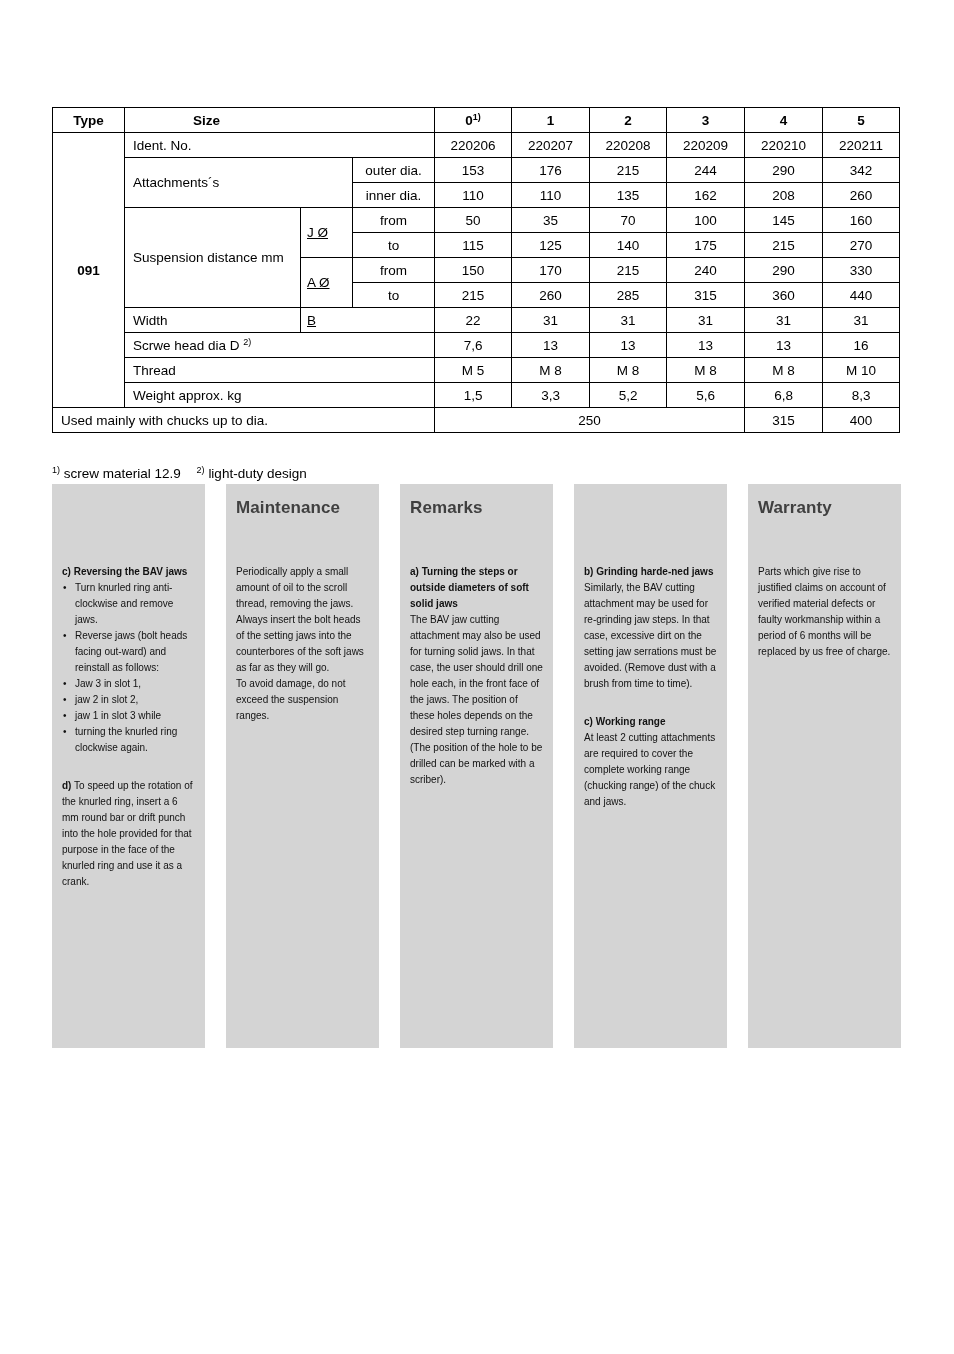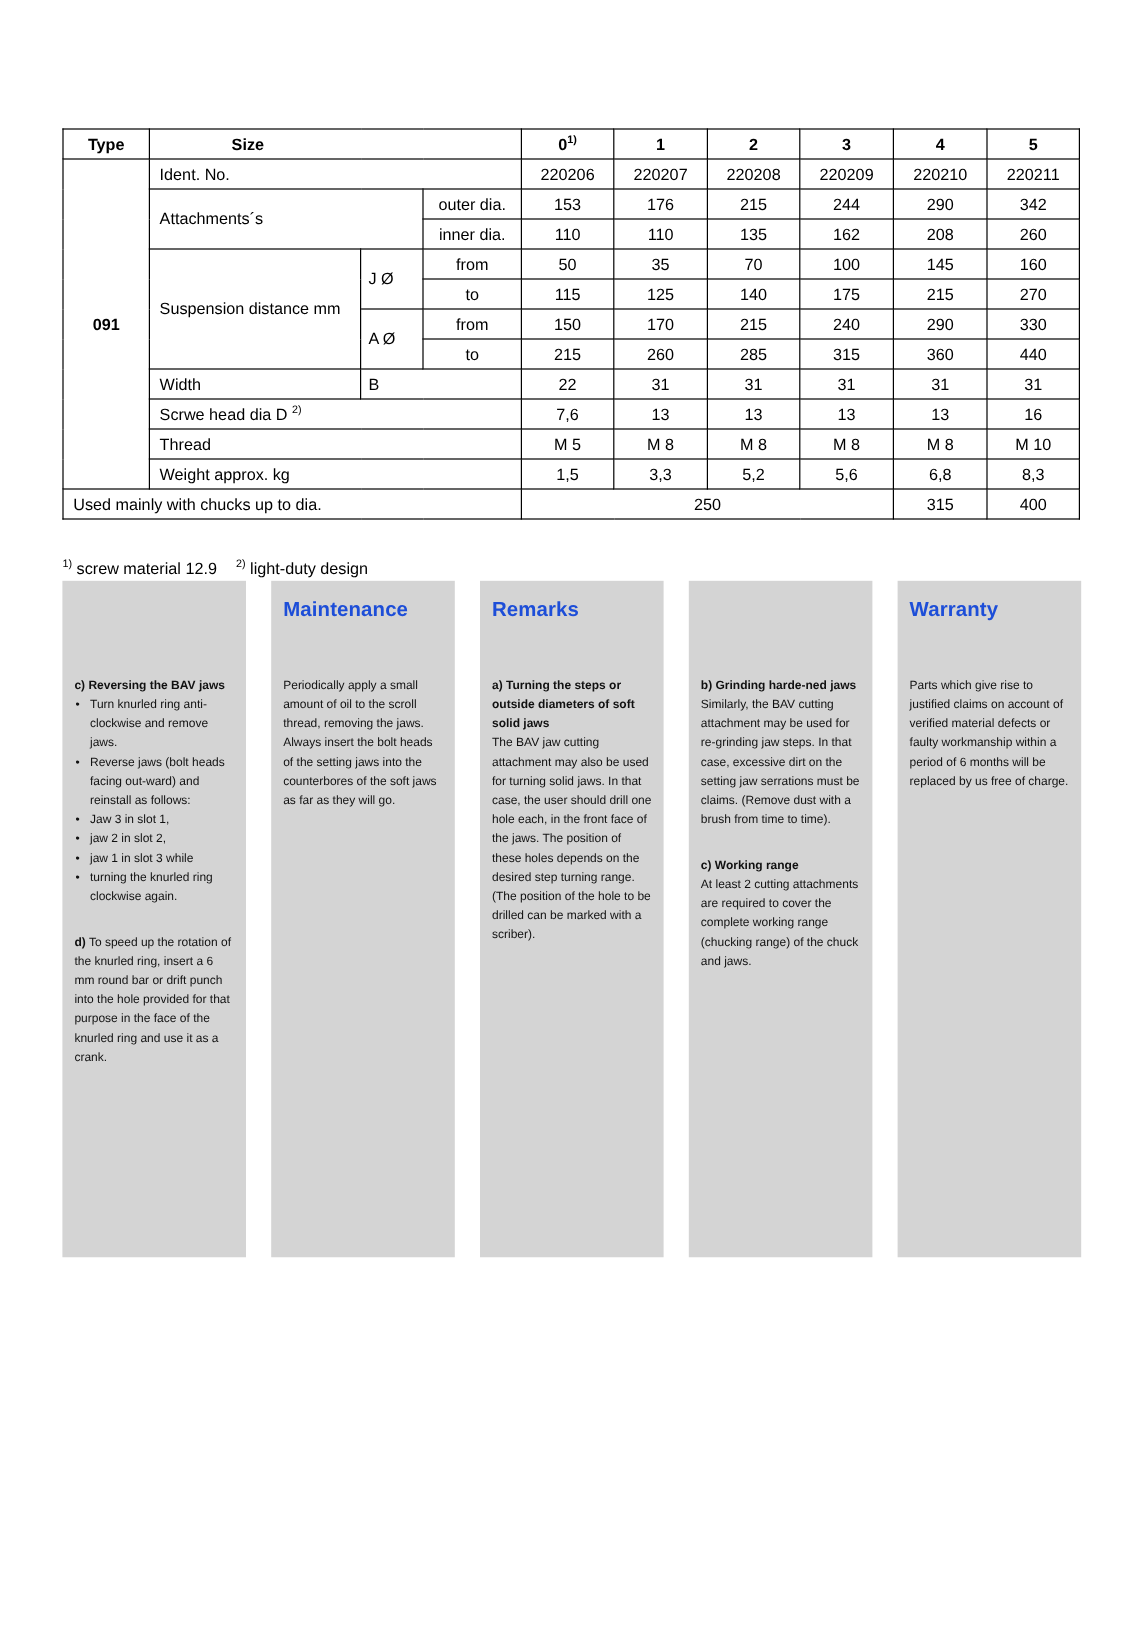--- a/index.html
+++ b/index.html
@@ -10,32 +10,32 @@
   
   table.spec { position:absolute; left:52px; top:107px; width:847px;
                border-collapse:collapse; table-layout:fixed; }
   .spec th, .spec td { border:1px solid #000; font-size:13.5px; height:25px;
                        padding:1px 6px; vertical-align:middle; font-weight:normal;
                        overflow:hidden; }
   .spec th { font-weight:bold; text-align:center; }
   .spec .c { text-align:center; }
   .spec .b { font-weight:bold; }
   .spec .lbl { text-align:left; padding-left:8px; }
-  .spec .mid { text-align:left; padding-left:6px; }
+  .spec .mid { text-align:left; padding-left:6px;text-decoration:underline; }
   .spec th.size-h { text-align:left; padding-left:68px;margin-top:44px; }
   sup { font-size:9px; vertical-align:super; line-height:0; }
 
   
   .footnotes { position:absolute; left:52px; top:446px; font-size:13.5px;margin-top:20px; }
   .fn2 { margin-left:12px; }
 
   
   .cols { position:absolute; left:52px; top:484px; width:850px; display:flex; gap:21px; }
   .col { width:153px; height:816px; background:#d4d4d4; padding:14px 10px 20px 10px; }
-  .col-header { height:66px; font-size:17px; font-weight:bold; color:#1d4ed8; letter-spacing:0.1px; }
+  .col-header { height:66px; font-size:17px; font-weight:bold; color:#404040; letter-spacing:0.1px; }
   .col-body { font-size:10px; line-height:1.6; color:#111; }
   .h { font-weight:bold; }
   .bullet { position:relative; padding-left:13px; }
   .bullet::before { content:"\2022"; position:absolute; left:1px; }
   .gap { margin-top:22px; }
 
   .pageno { position:absolute; top:1303px; left:849px; width:54px; text-align:right; font-size:14px; }
 </style>
 </head>
 <body>
@@ -201,36 +201,37 @@
           <span class="h">d)</span>
           <span>To speed up the rotation of the knurled ring, insert a 6 mm round bar or drift punch into the hole provided for that purpose in the face of the knurled ring and use it as a crank.</span>
         </div>
       </div>
     </div>
 
     <div class="col">
       <div class="col-header">Maintenance</div>
       <div class="col-body">
         <div>Periodically apply a small amount of oil to the scroll thread, removing the jaws. Always insert the bolt heads of the setting jaws into the counterbores of the soft jaws as far as they will go.</div>
+        <div>To avoid damage, do not exceed the suspension ranges.</div>
       </div>
     </div>
 
     <div class="col">
       <div class="col-header">Remarks</div>
       <div class="col-body">
         <div class="h">a) Turning the steps or outside diameters of soft solid jaws</div>
         <div>The BAV jaw cutting attachment may also be used for turning solid jaws. In that case, the user should drill one hole each, in the front face of the jaws. The position of these holes depends on the desired step turning range. (The position of the hole to be drilled can be marked with a scriber).</div>
       </div>
     </div>
 
     <div class="col">
       <div class="col-header"></div>
       <div class="col-body">
         <div class="h">b) Grinding harde-ned jaws</div>
-        <div>Similarly, the BAV cutting attachment may be used for re-grinding jaw steps. In that case, excessive dirt on the setting jaw serrations must be claims. (Remove dust with a brush from time to time).</div>
+        <div>Similarly, the BAV cutting attachment may be used for re-grinding jaw steps. In that case, excessive dirt on the setting jaw serrations must be avoided. (Remove dust with a brush from time to time).</div>
         <div class="h gap">c) Working range</div>
         <div>At least 2 cutting attachments are required to cover the complete working range (chucking range) of the chuck and jaws.</div>
       </div>
     </div>
 
     <div class="col">
       <div class="col-header">Warranty</div>
       <div class="col-body">
         <div>Parts which give rise to justified claims on account of verified material defects or faulty workmanship within a period of 6 months will be replaced by us free of charge.</div>
       </div>

